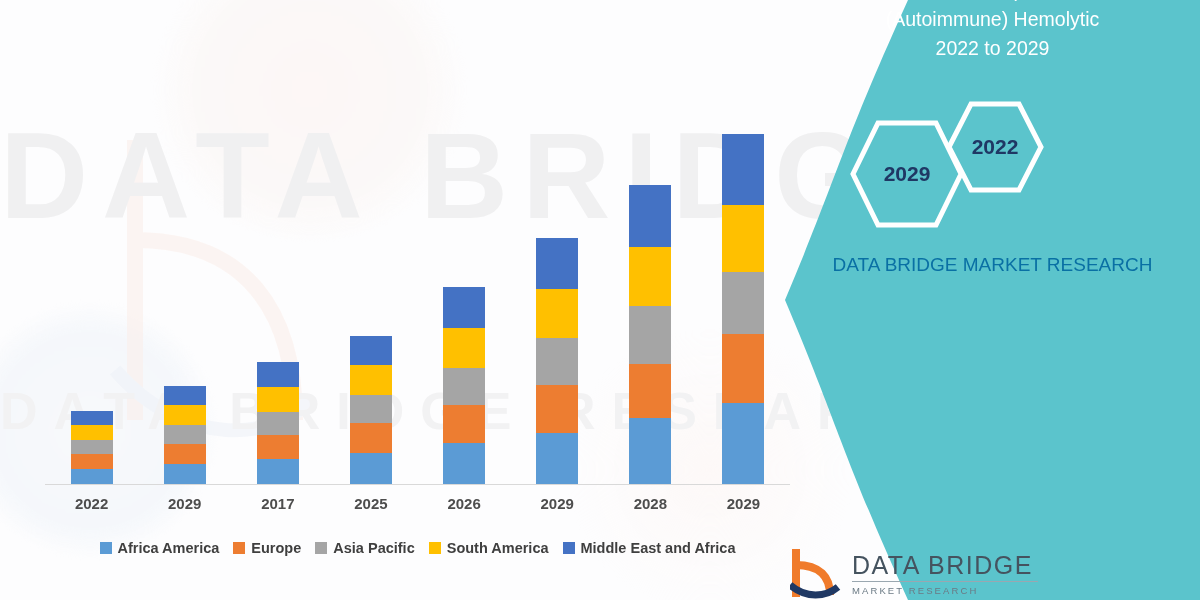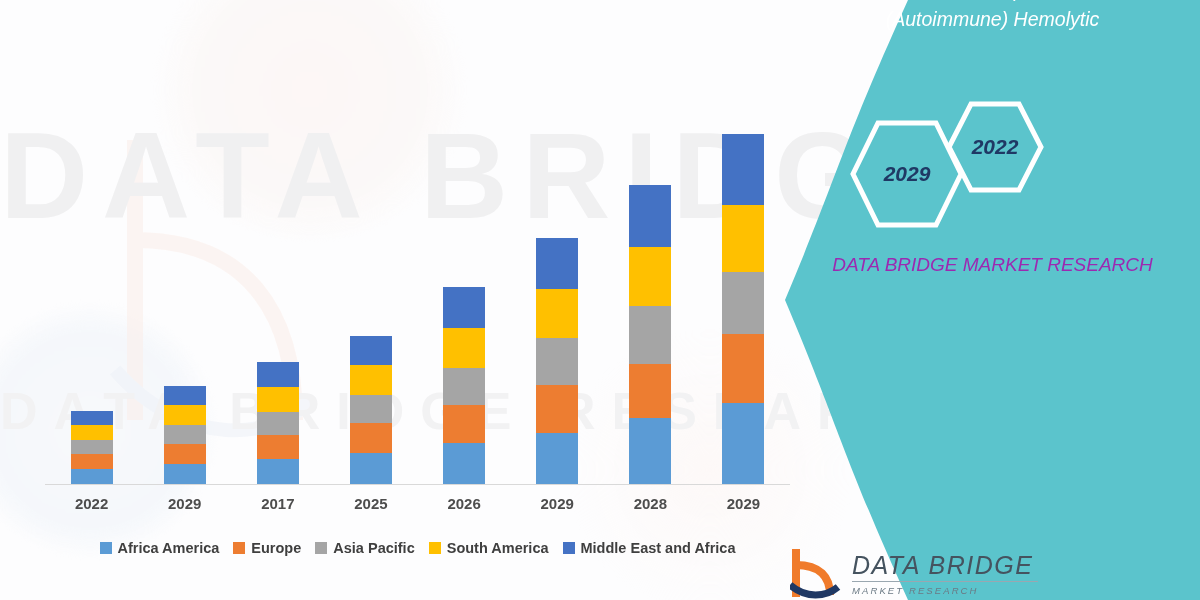--- a/index.html
+++ b/index.html
@@ -45,38 +45,38 @@
   .xlabels{position:absolute;left:45px;top:495px;width:745px;display:flex;justify-content:space-around;}
   .xlabel{width:90px;text-align:center;color:#4d4d4d;font-size:15px;font-weight:700;}
 
   .legend{position:absolute;left:45px;top:540px;width:745px;display:flex;
           justify-content:center;align-items:center;gap:14px;}
   .lg{display:flex;align-items:center;gap:6px;}
   .lg-swatch{width:12px;height:12px;display:inline-block;}
   .lg-label{color:#3f3f3f;font-size:14.5px;font-weight:700;white-space:nowrap;}
 
   
-  #panel{position:absolute;right:0;top:0;width:420px;height:600px;overflow:hidden;font-style:italic;}
+  #panel{position:absolute;right:0;top:0;width:420px;height:600px;overflow:hidden;}
   #panel svg.shape{position:absolute;inset:0;width:420px;height:600px;}
   .panel-content{position:absolute;left:0;top:0;width:420px;height:600px;}
 
   .panel-title{position:absolute;left:40px;top:-24px;width:345px;text-align:center;
                color:#ffffff;font-size:19.5px;line-height:29px;font-weight:500;}
   .panel-title .ln{display:block;}
 
   .hexes{position:absolute;left:30px;top:100px;width:360px;height:130px;}
   .hex{position:absolute;}
   .hex svg{position:absolute;inset:0;}
   .hex span{position:absolute;inset:0;display:flex;align-items:center;justify-content:center;
             color:#1f3864;font-size:21px;font-weight:600;}
   .hex-2029{left:38px;top:18px;width:118px;height:112px;}
   .hex-2022{left:135px;top:0px;width:100px;height:94px;}
 
   .panel-brand{position:absolute;left:40px;top:250px;width:345px;text-align:center;
-               color:#a21caf;font-size:19px;line-height:29px;font-weight:500;opacity:.92;}
+               color:#0369a1;font-size:19px;line-height:29px;font-weight:500;opacity:.92;}
 
   
   .logo{position:absolute;left:10px;top:548px;width:400px;height:52px;display:flex;align-items:center;gap:10px;}
   .logo-mark{width:52px;height:50px;position:relative;flex:0 0 auto;}
   .logo-text{display:flex;flex-direction:column;line-height:1;}
   .logo-main{color:#45535f;font-size:25px;letter-spacing:1.5px;font-weight:500;}
   .logo-sub{color:#6b7a85;font-size:9.5px;letter-spacing:2.1px;margin-top:4px;}
   .logo-rule{height:1px;background:#9aa7b0;margin-top:3px;width:186px;}
 </style>
 </head>
@@ -211,20 +211,21 @@
     </div>
 
   <div id="panel">
     <svg class="shape" viewBox="0 0 420 600" preserveAspectRatio="none">
       <path d="M128 0 C 60 150, 60 170, 5 300 C 60 430, 60 450, 128 600 L420 600 L420 0 Z" fill="#5BC4CC"></path>
     </svg>
     <div class="panel-content">
       <div class="panel-title">
         <span class="ln">Global Acquired</span>
         <span class="ln">(Autoimmune) Hemolytic</span>
+        <span class="ln">2022 to 2029</span>
       </div>
 
       <div class="hexes">
         <div class="hex hex-2029">
           <svg viewBox="0 0 118 112">
             <polygon points="30,5 88,5 113,56 88,107 30,107 5,56" fill="none" stroke="#ffffff" stroke-width="5"></polygon>
           </svg>
           <span>2029</span>
         </div>
         <div class="hex hex-2022">

